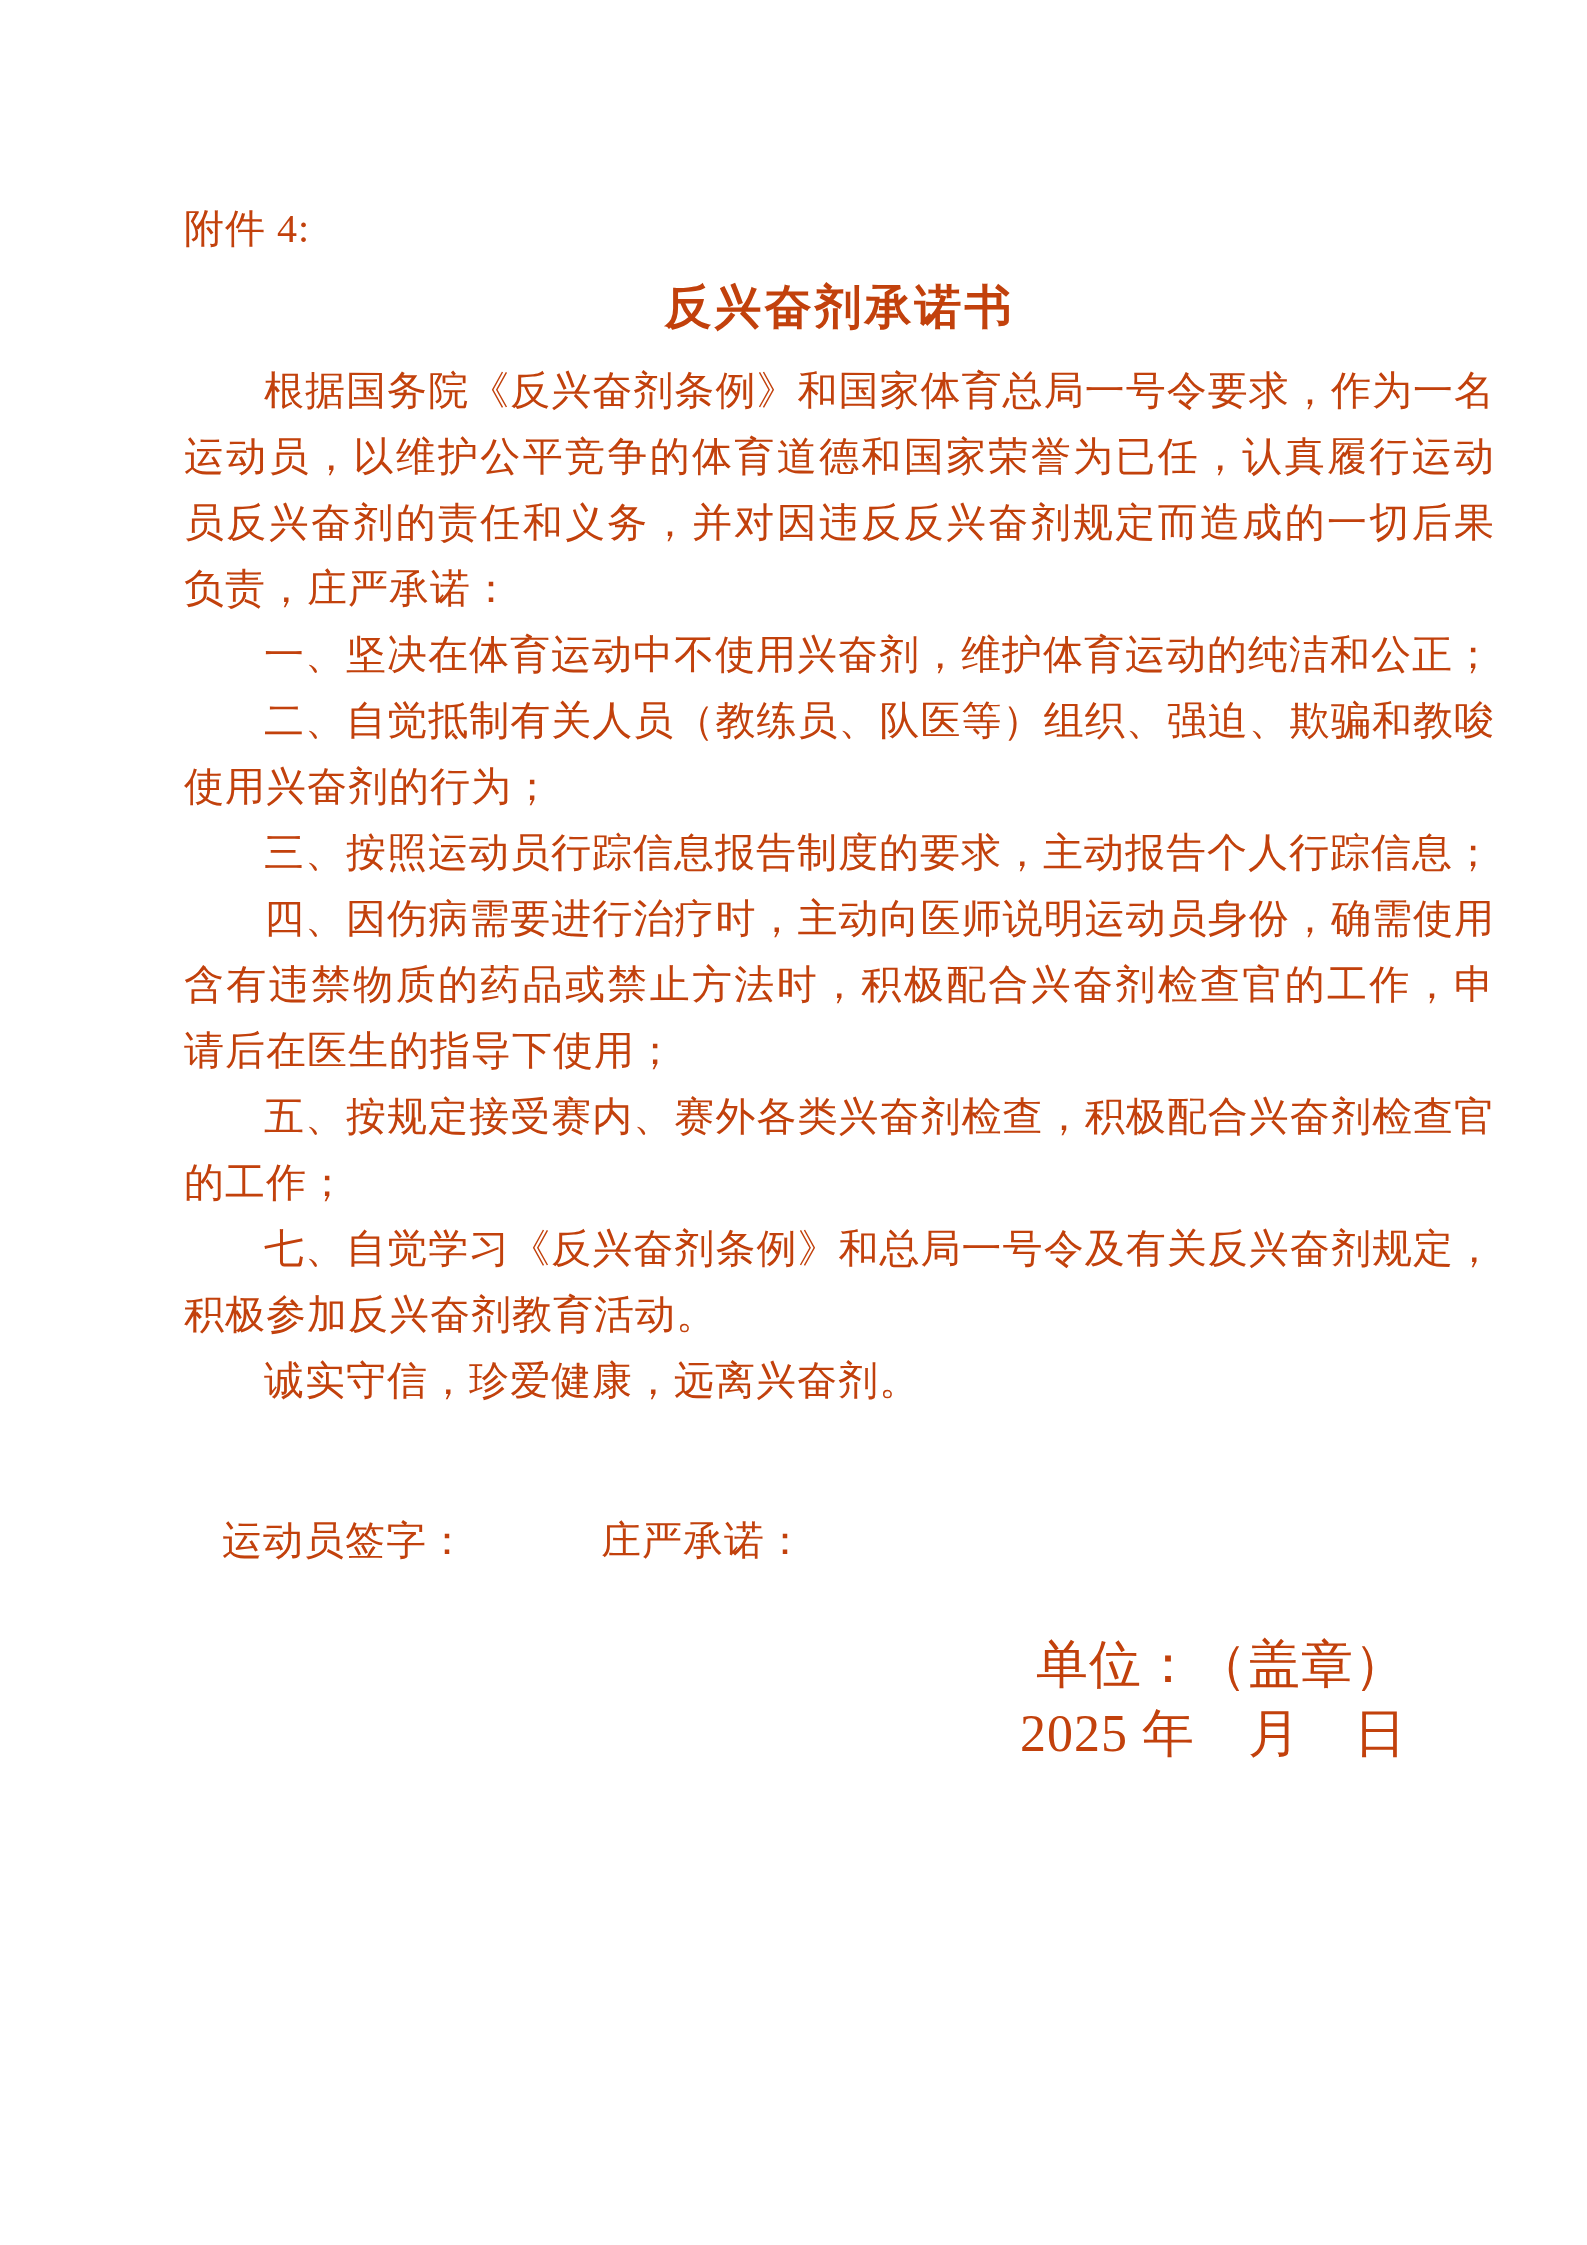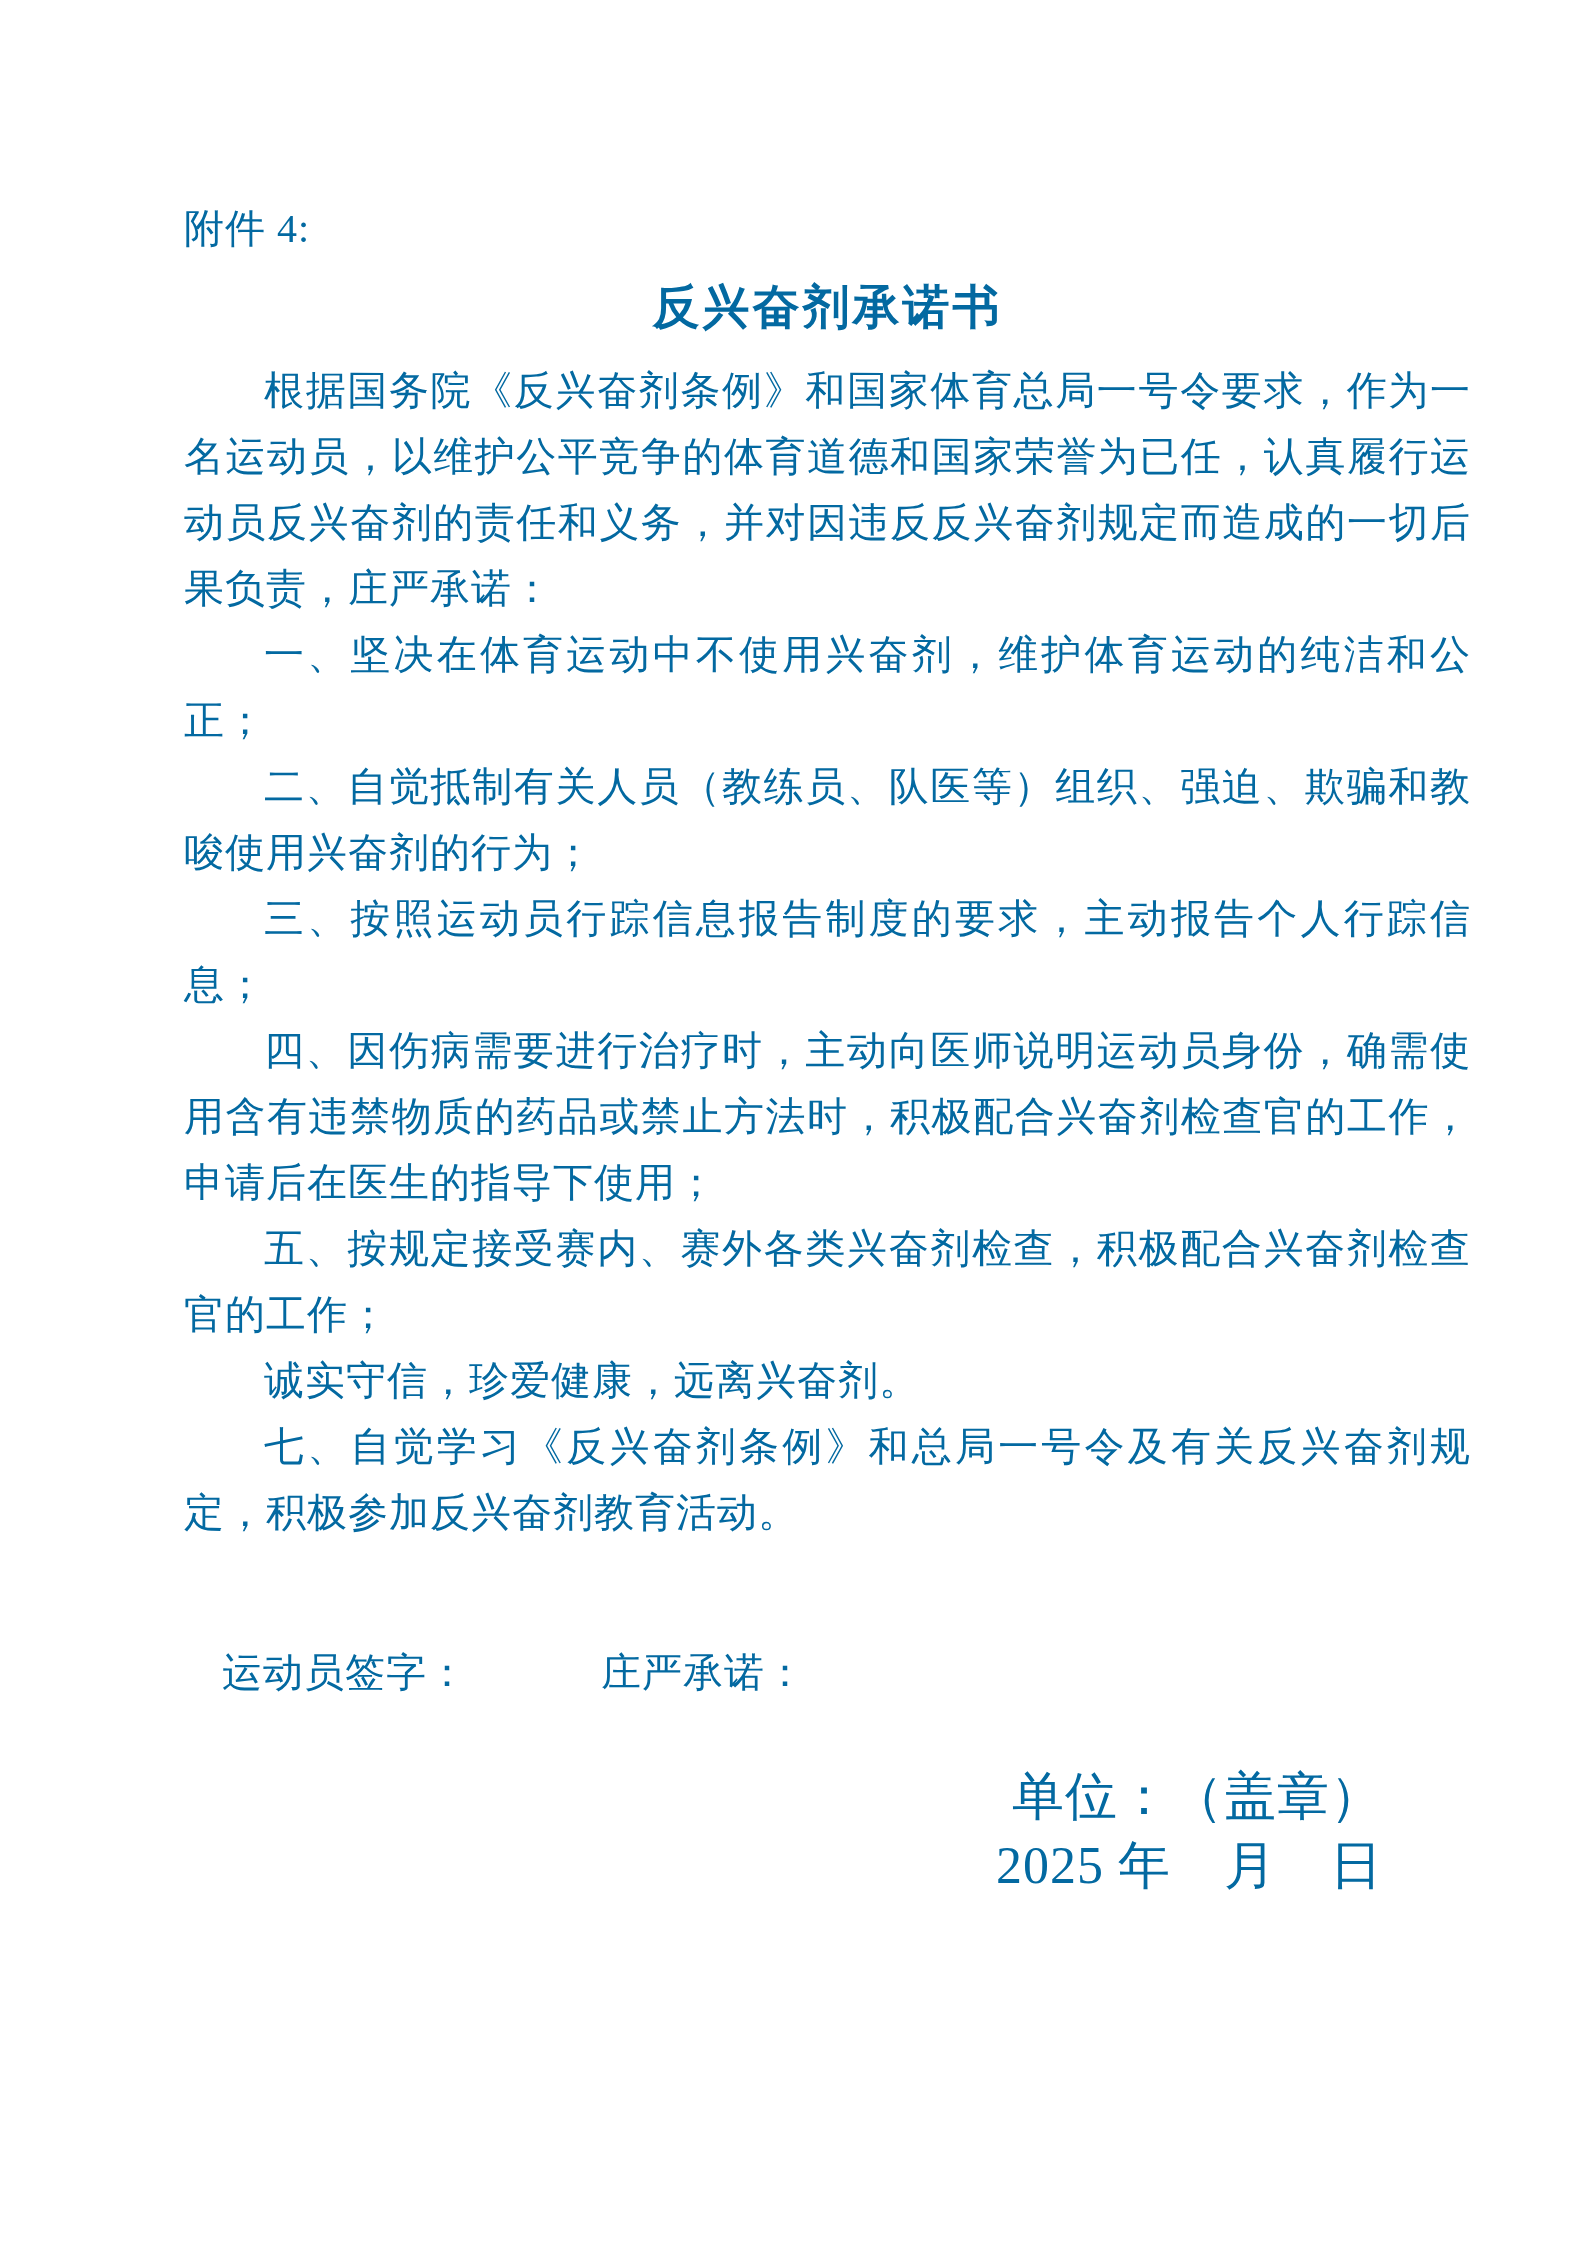--- a/index.html
+++ b/index.html
@@ -6,22 +6,22 @@
     margin: 0;
     padding: 0;
     background: #ffffff;
   }
   .page {
     position: relative;
     width: 1587px;
     height: 2245px;
     box-sizing: border-box;
     background: #ffffff;
-    color: #0369a1;
-    padding: 198px 116px 0 184px;
+    color: #c2410c;
+    padding: 198px 92px 0 184px;
     font-family: "Liberation Serif", "DejaVu Serif", serif;
     overflow: hidden;
   }
   .attachment-line {
     font-size: 40px;
     line-height: 62px;
     letter-spacing: 1px;
   }
   .doc-title {
     font-size: 47px;
@@ -72,22 +72,22 @@
 
   <div class="doc-title">反兴奋剂承诺书</div>
 
   <div class="doc-body">
     <p>根据国务院《反兴奋剂条例》和国家体育总局一号令要求，作为一名运动员，以维护公平竞争的体育道德和国家荣誉为已任，认真履行运动员反兴奋剂的责任和义务，并对因违反反兴奋剂规定而造成的一切后果负责，庄严承诺：</p>
     <p>一、坚决在体育运动中不使用兴奋剂，维护体育运动的纯洁和公正；</p>
     <p>二、自觉抵制有关人员（教练员、队医等）组织、强迫、欺骗和教唆使用兴奋剂的行为；</p>
     <p>三、按照运动员行踪信息报告制度的要求，主动报告个人行踪信息；</p>
     <p>四、因伤病需要进行治疗时，主动向医师说明运动员身份，确需使用含有违禁物质的药品或禁止方法时，积极配合兴奋剂检查官的工作，申请后在医生的指导下使用；</p>
     <p>五、按规定接受赛内、赛外各类兴奋剂检查，积极配合兴奋剂检查官的工作；</p>
+    <p>七、自觉学习《反兴奋剂条例》和总局一号令及有关反兴奋剂规定，积极参加反兴奋剂教育活动。</p>
     <p>诚实守信，珍爱健康，远离兴奋剂。</p>
-    <p>七、自觉学习《反兴奋剂条例》和总局一号令及有关反兴奋剂规定，积极参加反兴奋剂教育活动。</p>
   </div>
 
   <div class="sig-row">
     <span class="sig-athlete">运动员签字：</span>
     <span class="sig-coach">庄严承诺：</span>
   </div>
 
   <div class="doc-footer">
     <div class="unit-line">单位：（盖章）</div>
     <div class="date-line">2025 年　月　日</div>

